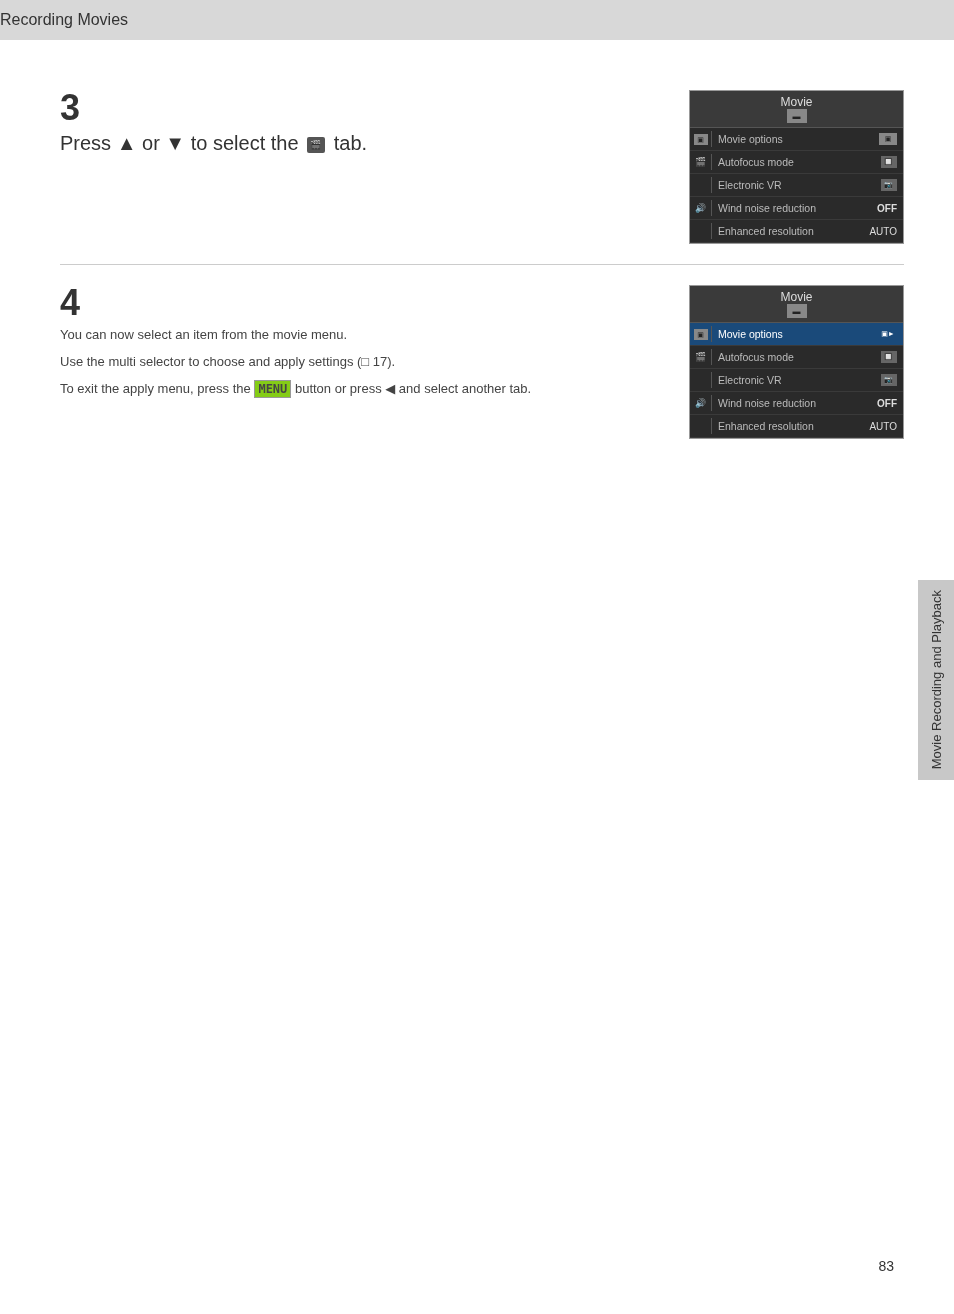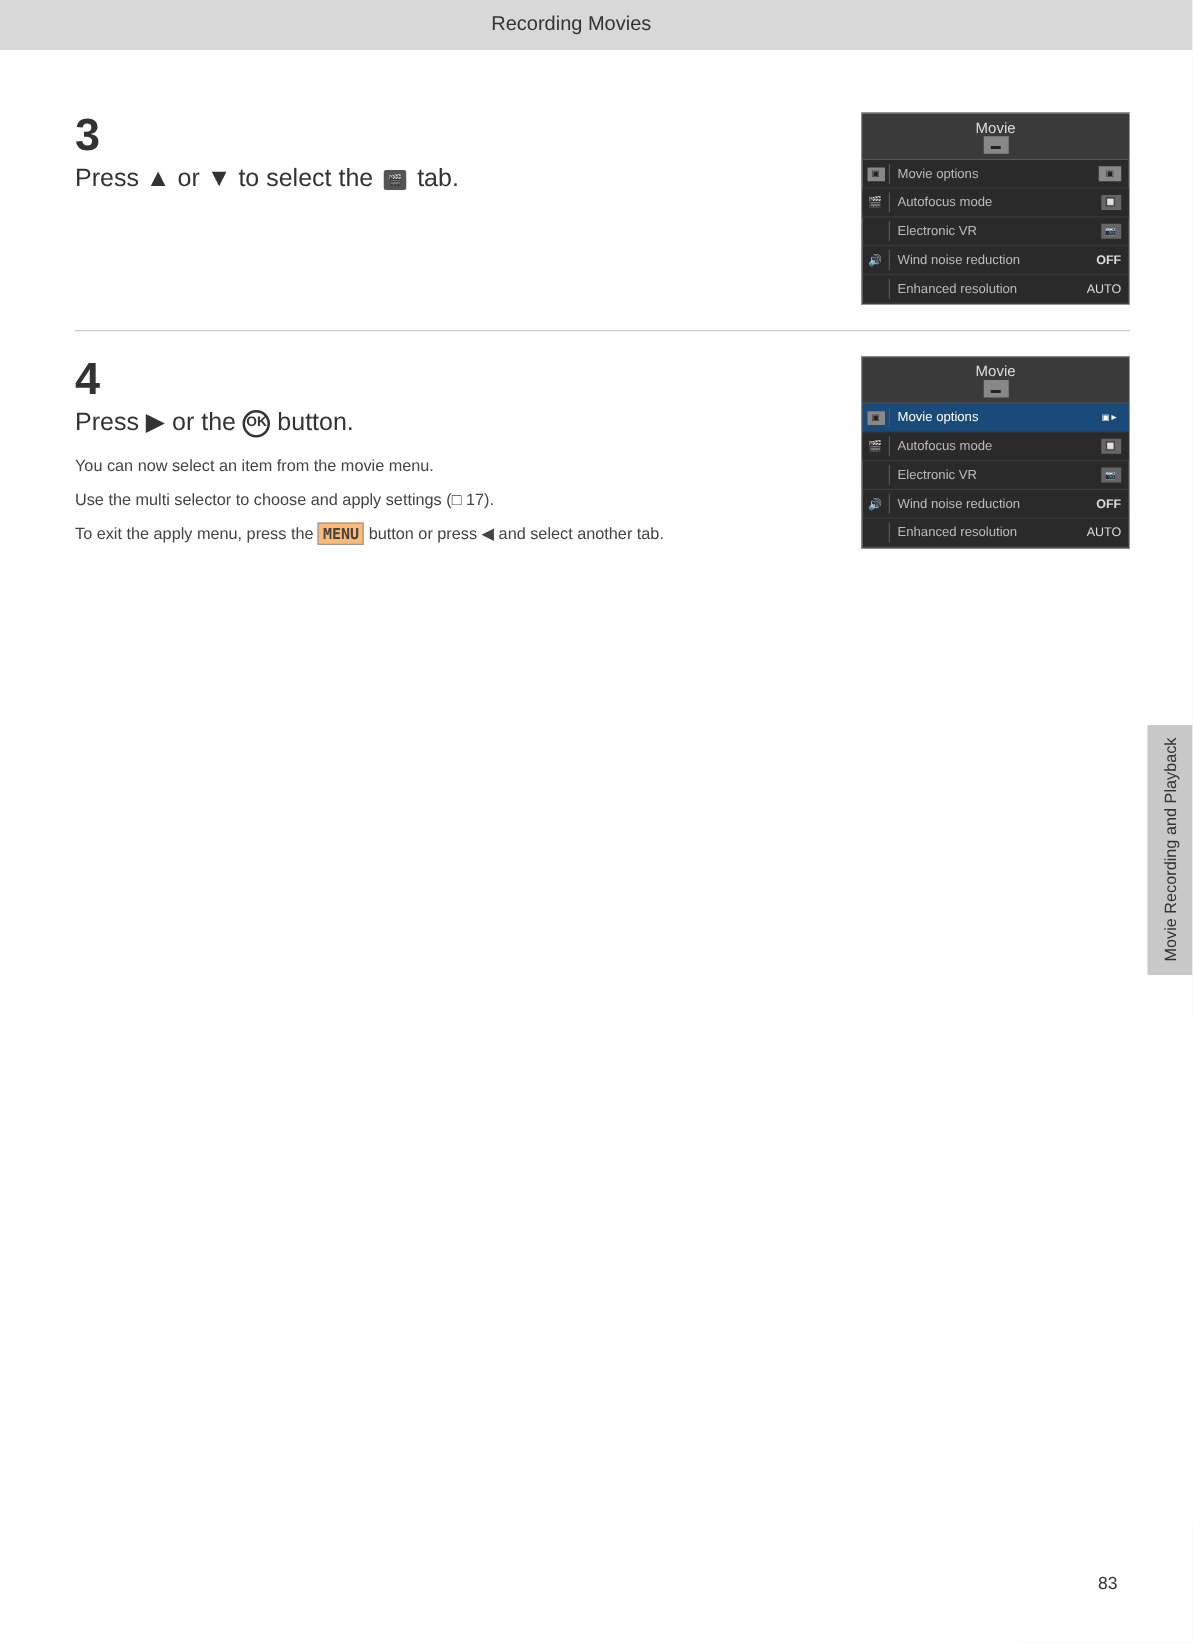--- a/index.html
+++ b/index.html
@@ -18,21 +18,21 @@
       background: #ffffff;
       position: relative;
     }
 
     
     .top-bar {
       background: #d8d8d8;
       height: 40px;
       display: flex;
       align-items: center;
-      justify-content: center;
+      justify-content: flex-start;
       padding-right: 40px;
     }
 
     .top-bar-title {
       font-size: 16px;
       color: #333;
       font-weight: normal;
     }
 
     
@@ -328,30 +328,25 @@
               <span class="menu-row-value auto">AUTO</span>
             </div>
           </div>
         </div>
       </div>
     </div>
 
     <div class="step-section" style="border-bottom: none;">
       <div class="step-left">
         <div class="step-number">4</div>
-        <div class="step-instruction">
-          <span>Press ▶ or the</span>
-          <span class="ok-circle">OK</span>
-          <span>button.</span>
-        </div>
         <p class="step-desc">You can now select an item from the movie menu.</p>
         <p class="step-desc">Use the multi selector to choose and apply settings (□ 17).</p>
         <p class="step-desc">
           <span>To exit the apply menu, press the</span>
-          <span class="bold-text" style="font-family: monospace; background:#fdba74; padding:1px 3px; font-size:12px; border:1px solid #999;">MENU</span>
+          <span class="bold-text" style="font-family: monospace; background:#84cc16; padding:1px 3px; font-size:12px; border:1px solid #999;">MENU</span>
           <span>button or press ◀ and select another tab.</span>
         </p>
       </div>
       <div class="step-right">
 
         <div class="camera-menu">
           <div class="menu-title-bar">
             <span class="title">Movie</span>
             <span class="icon-box">▬</span>
           </div>

